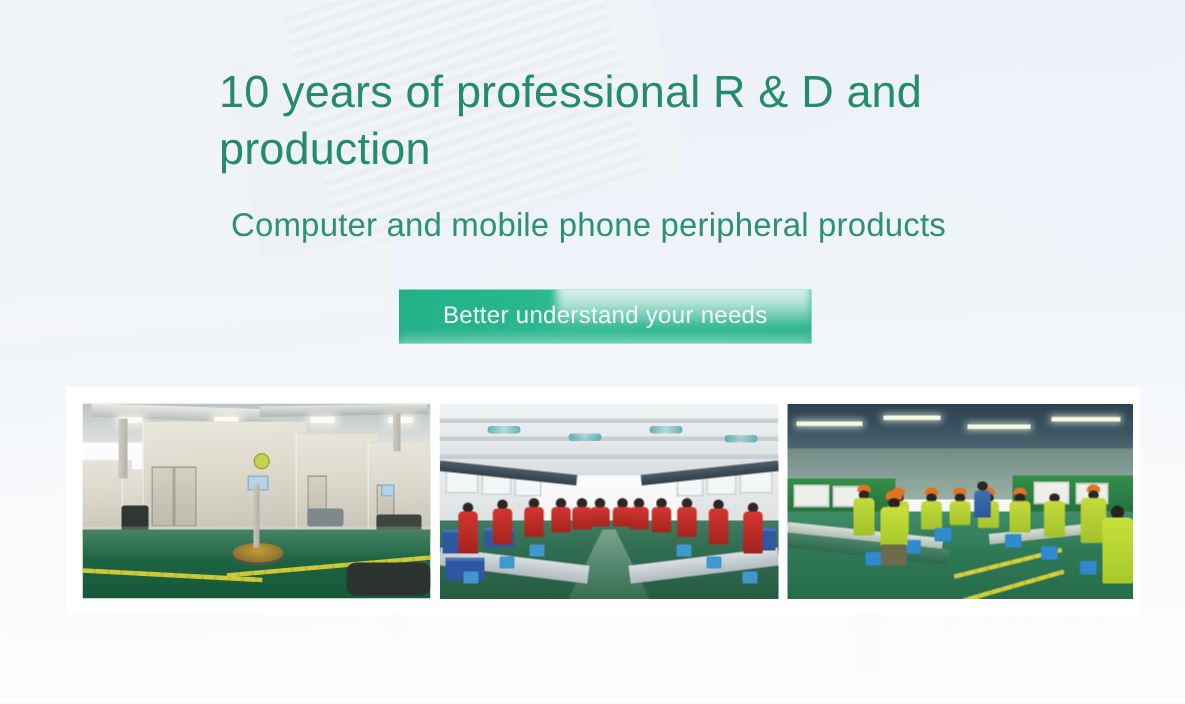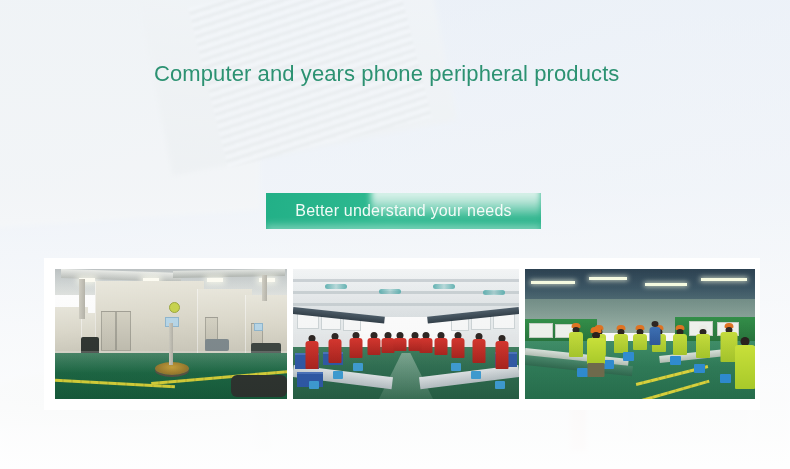--- a/index.html
+++ b/index.html
@@ -470,21 +470,22 @@
       <div class="bg-gate"></div>
       <div class="bg-pillar-a"></div>
       <div class="bg-pillar-b"></div>
       <div class="bg-gate-r"></div>
     </div>
 
     <div class="bg-veil"></div>
   </div>
 
   <div class="hero-text">
-    <p class="hero-sub">Computer and years phone peripheral products</p>
+    <h1 class="hero-title">10 years of professional R &amp; D and production</h1>
+    <p class="hero-sub">Computer and mobile phone peripheral products</p>
   </div>
 
   <button class="cta">
     <span class="cta-label">Better understand your needs</span>
     <span class="cta-haze"></span>
     <span class="cta-haze-2"></span>
   </button>
 
   <div class="photo-card">
 

